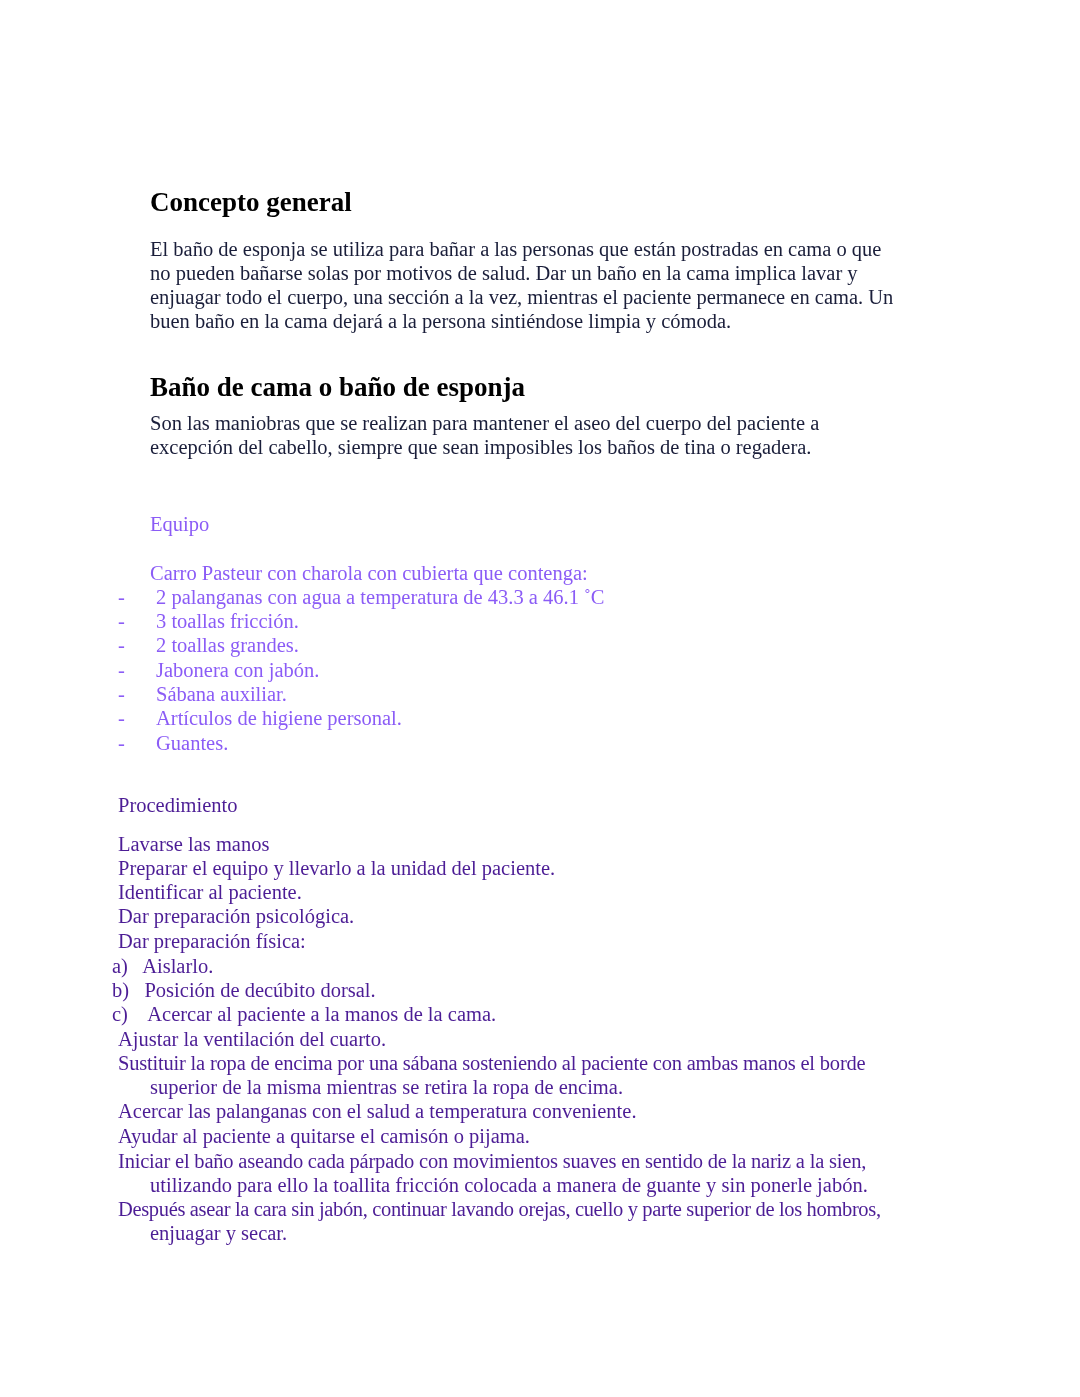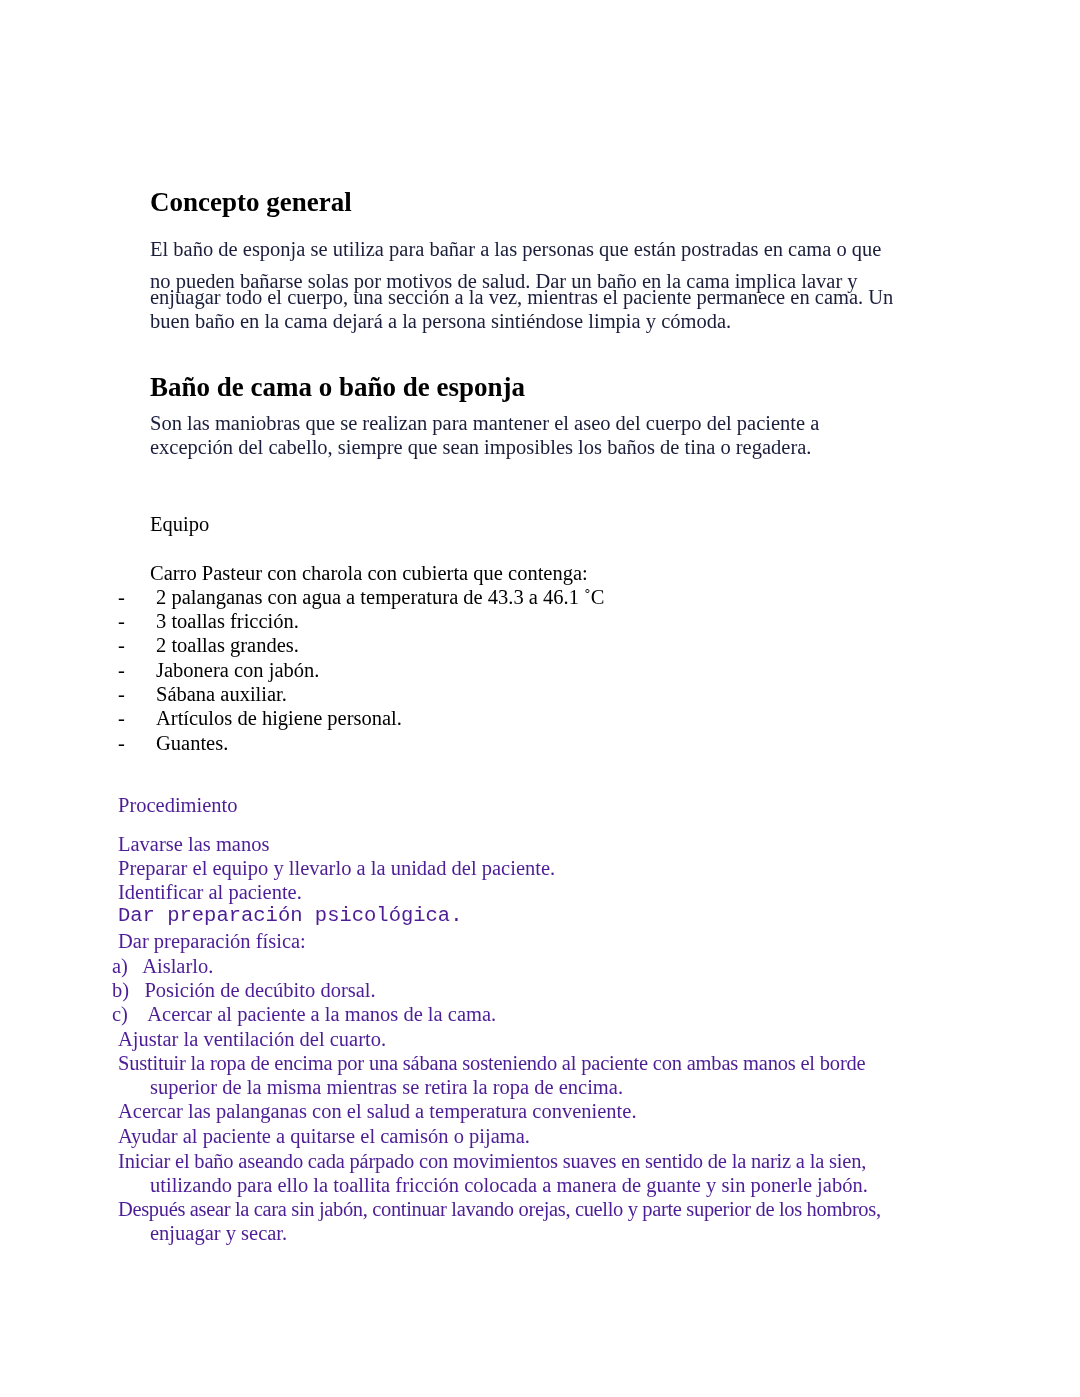--- a/index.html
+++ b/index.html
@@ -1,29 +1,29 @@
 <!DOCTYPE html>
 <html><head>
 <meta charset="utf-8">
 <style>
   html, body { margin: 0; padding: 0; background: #ffffff; }
   body { width: 1080px; height: 1397px; position: relative; overflow: hidden;
          font-family: "Liberation Serif", "DejaVu Serif", serif; color: #111; }
   .abs { position: absolute; white-space: nowrap; }
   .h { font-weight: bold; font-size: 27px; color: #000; }
-  .p { font-size: 20.5px; line-height: 24.5px; color: #000000; }
+  .p { font-size: 20.5px; line-height: 24.5px; color: #8b5cf6; }
   .p.navy { color: #1a1e3a; }
   .p.gray { color: #4c1d95; }
 </style>
 </head>
 <body>
 
 <div class="abs h" style="left:150px;top:187px;">Concepto general</div>
 <div class="abs p navy" style="left:150px;top:237px;text-align:center;">El baño de esponja se utiliza para bañar a las personas que están postradas en cama o que</div>
-<div class="abs p navy" style="left:150px;top:261px;margin-top:8px;">no pueden bañarse solas por motivos de salud. Dar un baño en la cama implica lavar y</div>
+<div class="abs p navy" style="left:150px;top:261px;">no pueden bañarse solas por motivos de salud. Dar un baño en la cama implica lavar y</div>
 <div class="abs p navy" style="left:150px;top:285px;">enjuagar todo el cuerpo, una sección a la vez, mientras el paciente permanece en cama. Un</div>
 <div class="abs p navy" style="left:150px;top:309px;">buen baño en la cama dejará a la persona sintiéndose limpia y cómoda.</div>
 
 <div class="abs h" style="left:150px;top:372px;">Baño de cama o baño de esponja</div>
 <div class="abs p navy" style="left:150px;top:411px;">Son las maniobras que se realizan para mantener el aseo del cuerpo del paciente a</div>
 <div class="abs p navy" style="left:150px;top:435px;">excepción del cabello, siempre que sean imposibles los baños de tina o regadera.</div>
 
 <div class="abs p" style="left:150px;top:512px;">Equipo</div>
 <div class="abs p" style="left:150px;top:561px;">Carro Pasteur con charola con cubierta que contenga:</div>
 
@@ -42,21 +42,21 @@
   <div class="abs p" style="left:156px;top:706px;">Artículos de higiene personal.</div>
   <div class="abs p" style="left:118px;top:731px;">-</div>
   <div class="abs p" style="left:156px;top:731px;">Guantes.</div>
 </div>
 
 <div class="abs p gray" style="left:118px;top:793px;">Procedimiento</div>
 <div>
   <div class="abs p gray" style="left:118px;top:832px;">Lavarse las manos</div>
   <div class="abs p gray" style="left:118px;top:856px;">Preparar el equipo y llevarlo a la unidad del paciente.</div>
   <div class="abs p gray" style="left:118px;top:880px;">Identificar al paciente.</div>
-  <div class="abs p gray" style="left:118px;top:904px;font-family:Liberation Mono, monospace;">Dar preparación psicológica.</div>
+  <div class="abs p gray" style="left:118px;top:904px;">Dar preparación psicológica.</div>
   <div class="abs p gray" style="left:118px;top:929px;">Dar preparación física:</div>
   <div class="abs p gray" style="left:112px;top:954px;white-space:pre;">a)   Aislarlo.</div>
   <div class="abs p gray" style="left:112px;top:978px;white-space:pre;">b)   Posición de decúbito dorsal.</div>
   <div class="abs p gray" style="left:112px;top:1002px;white-space:pre;">c)    Acercar al paciente a la manos de la cama.</div>
   <div class="abs p gray" style="left:118px;top:1027px;">Ajustar la ventilación del cuarto.</div>
   <div class="abs p gray" style="left:118px;top:1051px;letter-spacing:-0.2px;text-align:center;">Sustituir la ropa de encima por una sábana sosteniendo al paciente con ambas manos el borde</div>
   <div class="abs p gray" style="left:150px;top:1075px;">superior de la misma mientras se retira la ropa de encima.</div>
   <div class="abs p gray" style="left:118px;top:1099px;">Acercar las palanganas con el salud a temperatura conveniente.</div>
   <div class="abs p gray" style="left:118px;top:1124px;">Ayudar al paciente a quitarse el camisón o pijama.</div>
   <div class="abs p gray" style="left:118px;top:1149px;letter-spacing:-0.2px;">Iniciar el baño aseando cada párpado con movimientos suaves en sentido de la nariz a la sien,</div>

